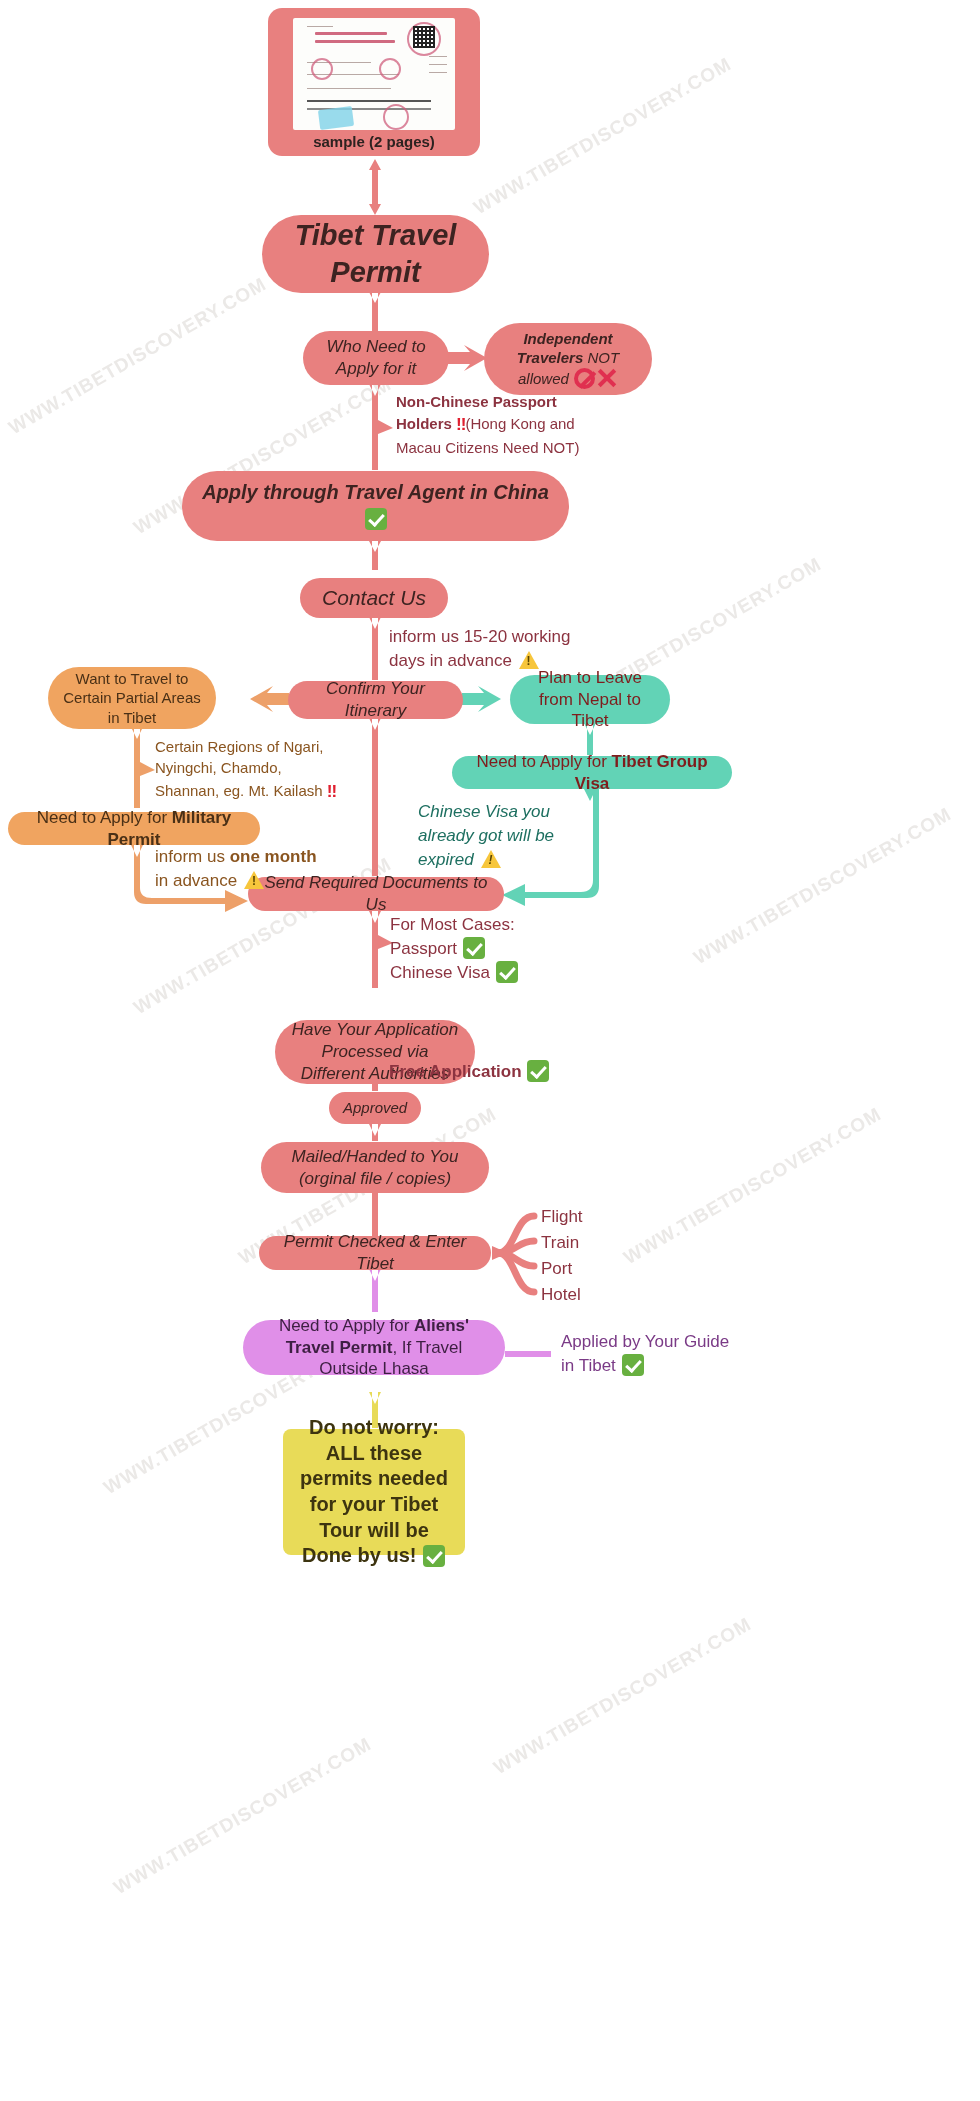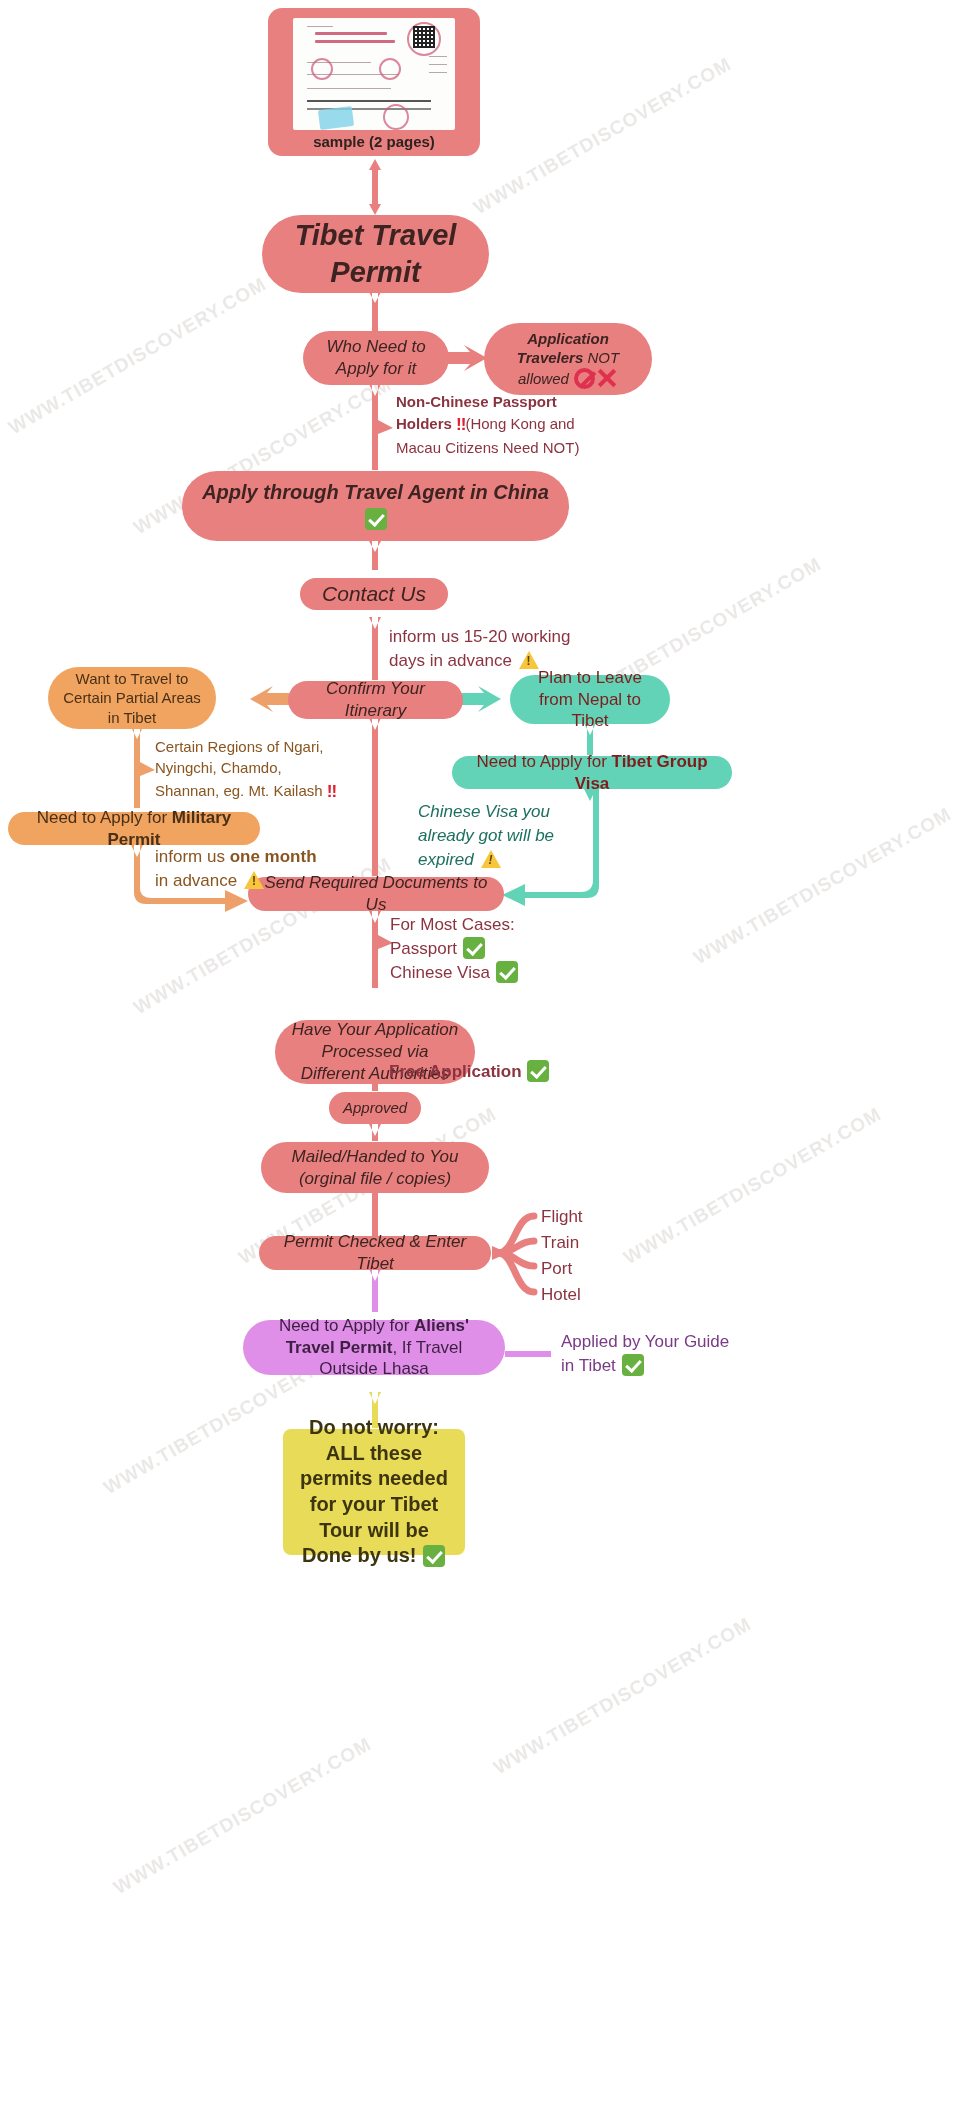--- a/index.html
+++ b/index.html
@@ -328,28 +328,28 @@
 
   <div class="node pill-red t-title" style="left:262px; top:215px; width:227px; height:78px;">
     <span class="inner">Tibet Travel Permit</span>
   </div>
 
   <div class="node pill-red t-med" style="left:303px; top:331px; width:146px; height:54px;">
     <span class="inner">Who Need to Apply for it</span>
   </div>
 
   <div class="node pill-red t-sm" style="left:484px; top:323px; width:168px; height:72px;">
-    <span class="inner"><span class="b">Application Travelers</span><span> NOT allowed </span><span class="nope"></span><span class="cross"></span></span>
+    <span class="inner"><span class="b">Independent Travelers</span><span> NOT allowed </span><span class="nope"></span><span class="cross"></span></span>
   </div>
 
   <div class="node pill-red t-big" style="left:182px; top:471px; width:387px; height:70px;">
     <span class="inner"><span>Apply through Travel Agent in China</span> <span class="chk"></span></span>
   </div>
 
-  <div class="node pill-red" style="left:300px; top:578px; width:148px; height:32px; font-size:21px;">
+  <div class="node pill-red" style="left:300px; top:578px; width:148px; height:40px; font-size:21px;">
     <span class="inner">Contact Us</span>
   </div>
 
   <div class="node pill-org t-sm" style="left:48px; top:667px; width:168px; height:62px;">
     <span class="inner">Want to Travel to Certain Partial Areas in Tibet</span>
   </div>
 
   <div class="node pill-red t-med" style="left:288px; top:681px; width:175px; height:38px;">
     <span class="inner">Confirm Your Itinerary</span>
   </div>

